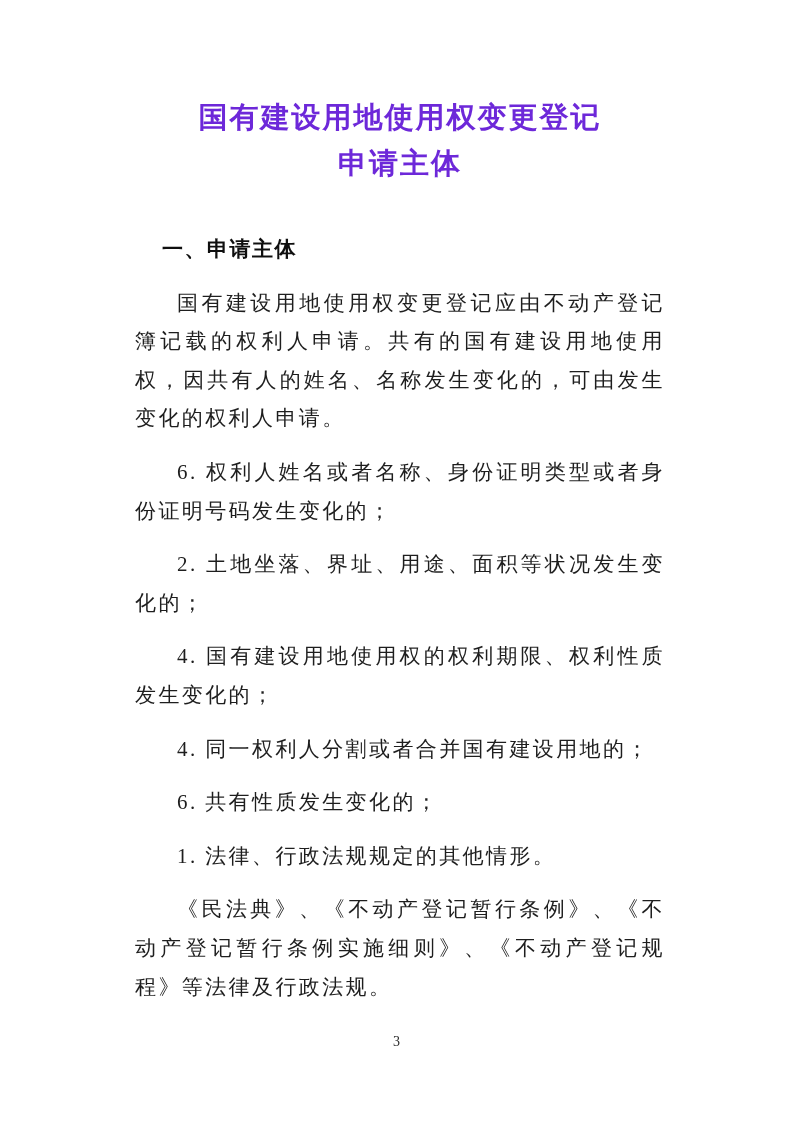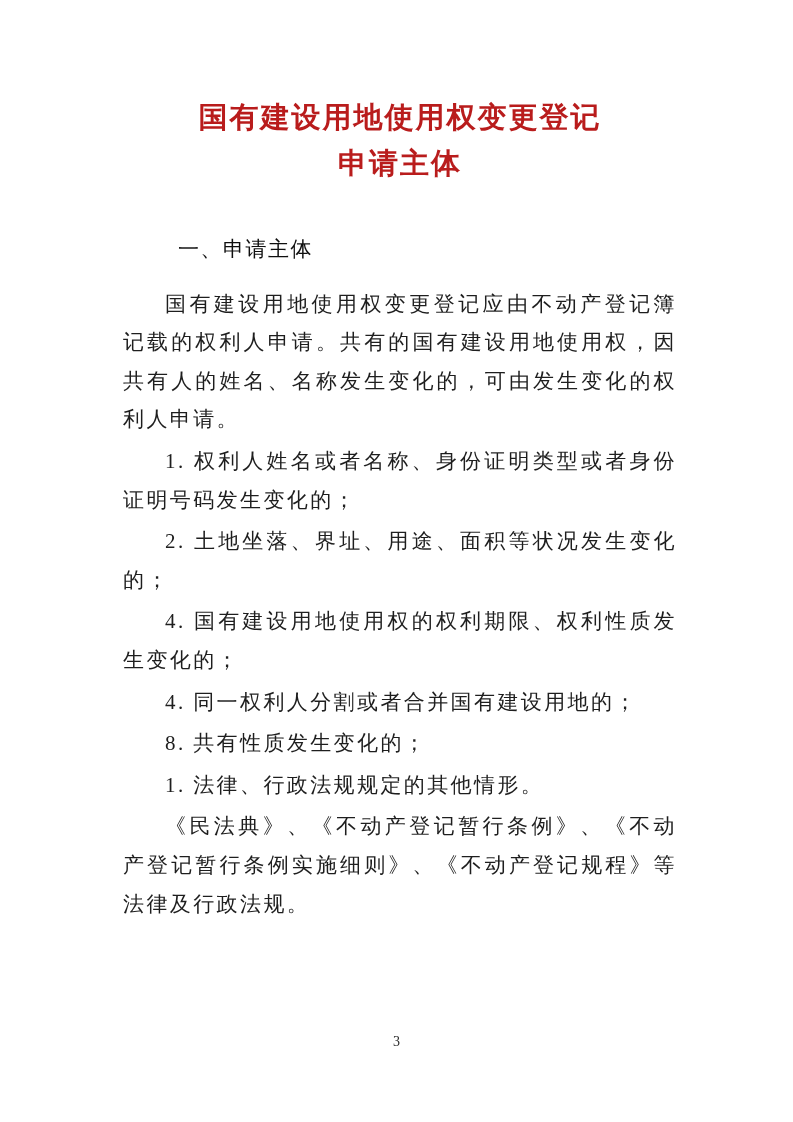--- a/index.html
+++ b/index.html
@@ -21,44 +21,44 @@
     height: 1122px;
     padding: 94px 113px 0 120px;
     background: #ffffff;
   }
   .doc-title {
     text-align: center;
     font-weight: bold;
     font-size: 29px;
     line-height: 46px;
     letter-spacing: 2px;
-    color: #b91c1c;
+    color: #6d28d9;
     margin: 0 0 44px 0;
   }
   .doc-body {
     font-size: 21px;
     line-height: 38.6px;
     letter-spacing: 2.4px;
     text-align: justify;
     text-justify: inter-ideograph;
     color: #1e1e1e;
   }
   .sec-heading {
     font-family: "Liberation Sans", "DejaVu Sans", sans-serif;
-    font-weight: normal;
+    font-weight: bold;
     font-size: 21px;
     line-height: 38.6px;
     letter-spacing: 1.5px;
-    margin: 16px;
+    margin: 0;
     text-indent: 2em;
     text-align: left;
     color: #0f0f0f;
   }
   .para {
-    margin: 3px;
+    margin: 15px;
     text-indent: 2em;
   }
   .page-footer {
     position: absolute;
     top: 1032px;
     left: 0;
     width: 793px;
     text-align: center;
   }
   .page-number {
@@ -75,25 +75,25 @@
   <header class="doc-title">
     <div class="title-line">国有建设用地使用权变更登记</div>
     <div class="title-line">申请主体</div>
   </header>
 
   <main class="doc-body">
 
     <h2 class="sec-heading">一、申请主体</h2>
     <p class="para">国有建设用地使用权变更登记应由不动产登记簿记载的权利人申请。共有的国有建设用地使用权，因共有人的姓名、名称发生变化的，可由发生变化的权利人申请。</p>
 
-    <p class="para">1. 权利人姓名或者名称、身份证明类型或者身份证明号码发生变化的；</p>
+    <p class="para">6. 权利人姓名或者名称、身份证明类型或者身份证明号码发生变化的；</p>
     <p class="para">2. 土地坐落、界址、用途、面积等状况发生变化的；</p>
     <p class="para">4. 国有建设用地使用权的权利期限、权利性质发生变化的；</p>
     <p class="para">4. 同一权利人分割或者合并国有建设用地的；</p>
-    <p class="para">8. 共有性质发生变化的；</p>
+    <p class="para">6. 共有性质发生变化的；</p>
     <p class="para">1. 法律、行政法规规定的其他情形。</p>
 
     <p class="para">《民法典》、《不动产登记暂行条例》、《不动产登记暂行条例实施细则》、《不动产登记规程》等法律及行政法规。</p>
 
   </main>
 
   <footer class="page-footer">
     <span class="page-number">3</span>
   </footer>
 

